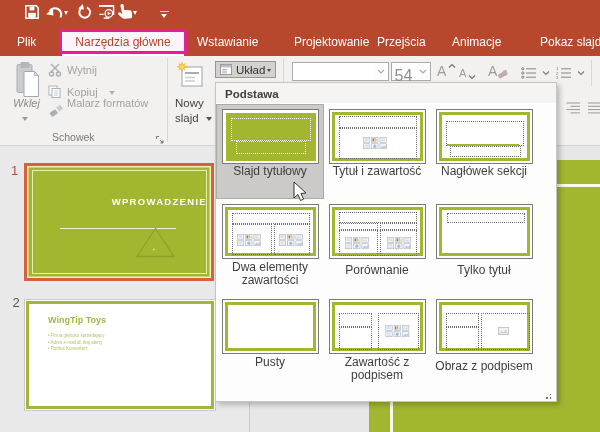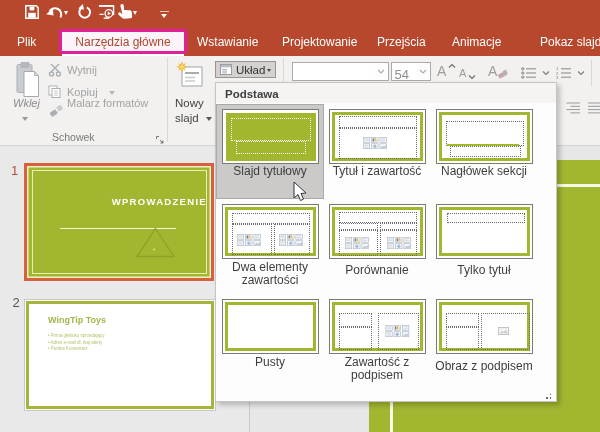--- a/index.html
+++ b/index.html
@@ -52,21 +52,21 @@
 </style>
 </head>
 <body>
 <div class="abs" id="titlebar"></div>
 <div class="abs" id="tabrow"></div>
 <div class="tab" style="left:17px;">Plik</div>
 <div id="activetab"></div>
 <div id="magenta"></div>
 <div id="activetab-text">Narzędzia główne</div>
 <div class="tab" style="left:197px;">Wstawianie</div>
-<div class="tab" style="left:282px;text-align:right;">Projektowanie</div>
+<div class="tab" style="left:294px;text-align:right;">Projektowanie</div>
 <div class="tab" style="left:377px;">Przejścia</div>
 <div class="tab" style="left:452px;">Animacje</div>
 <div class="tab" style="left:540px;">Pokaz slajdów</div>
 
 <div class="abs" id="ribbon"></div>
 
 <svg class="abs" style="left:15px;top:61px;" width="26" height="38" viewBox="0 0 26 38">
   <rect x="2" y="3.5" width="15" height="28" rx="1.5" fill="#C9CCD0" stroke="#AAAEB4"></rect>
   <rect x="5.5" y="1" width="9" height="6" rx="1" fill="#B3B7BD"></rect>
   <path d="M9 10.5 h10.5 l4 4 v21 h-14.5 z" fill="#fff" stroke="#A5A9AF" stroke-width="1"></path>
@@ -135,21 +135,21 @@
     <div class="arr"></div>
     <svg style="position:absolute;right:3px;top:6px;" width="8" height="6" viewBox="0 0 8 6">
       <path d="M1 1 l3 3 3-3" fill="none" stroke="#ABABAB" stroke-width="1.2"></path>
     </svg>
   </div>
 <div class="combo" style="left:391px;top:62px;width:40px;">
     <div class="arr"></div>
     <svg style="position:absolute;right:3px;top:6px;" width="8" height="6" viewBox="0 0 8 6">
       <path d="M1 1 l3 3 3-3" fill="none" stroke="#ABABAB" stroke-width="1.2"></path>
     </svg>
-    <span style="position:absolute;left:2.5px;top:3.5px;font-size:13px;color:#8f8f8f;">54</span>
+    <span style="position:absolute;left:2.5px;top:3.5px;font-size:16px;color:#8f8f8f;">54</span>
   </div>
 
 <div class="abs" style="left:437px;top:63px;font-size:14px;color:#9c9c9c;">A</div>
 <svg class="abs" style="left:448px;top:63px;" width="8" height="6" viewBox="0 0 8 6">
     <path d="M1 4.5 L4 1.5 L7 4.5" fill="none" stroke="#6f6f6f" stroke-width="1.2"></path>
   </svg>
 <div class="abs" style="left:459px;top:67px;font-size:11px;color:#9c9c9c;">A</div>
 <svg class="abs" style="left:468px;top:74px;" width="8" height="6" viewBox="0 0 8 6">
     <path d="M1 1.5 L4 4.5 L7 1.5" fill="none" stroke="#6f6f6f" stroke-width="1.2"></path>
   </svg>

